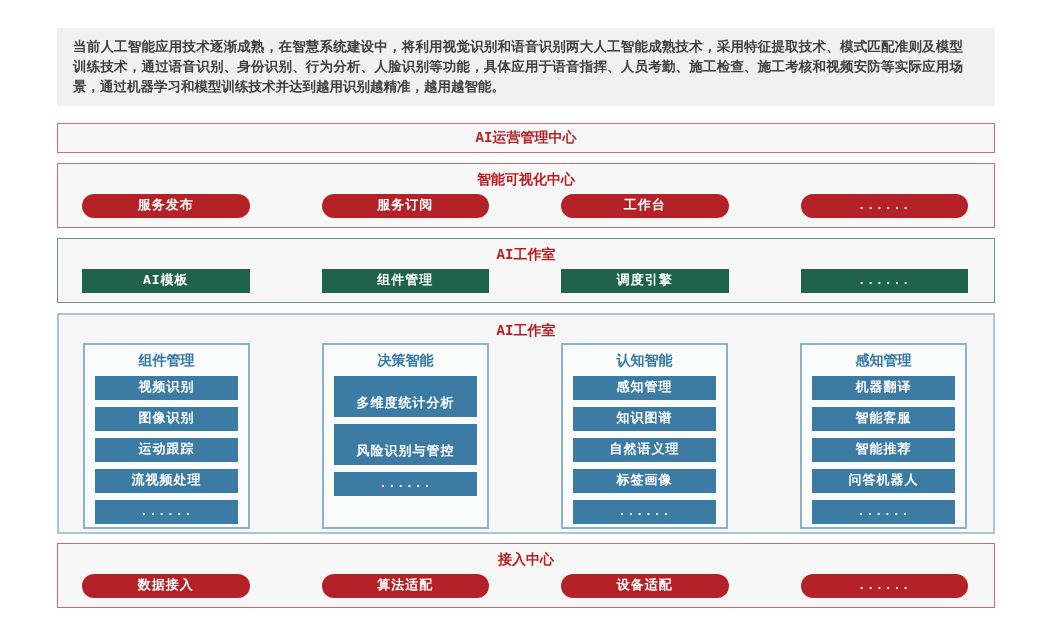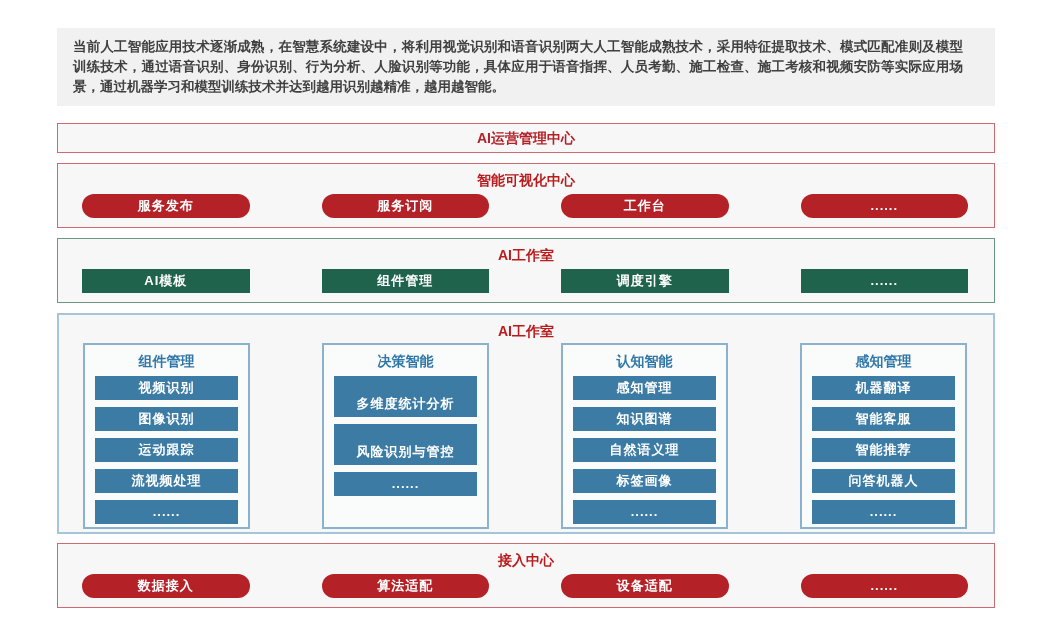--- a/index.html
+++ b/index.html
@@ -11,21 +11,21 @@
   .content{width:938px;margin-left:57px;}
 
   
   .intro{
     margin-top:28px;background:#f1f1f2;color:#404040;
     font-size:13.5px;line-height:20px;font-weight:700;
     padding:9px 32px 9px 16px;text-align:justify;
   }
 
   
-  .layer{background:#f7f7f8;box-sizing:border-box;}
+  .layer{background:#f7f7f8;box-sizing:border-box;font-family:Liberation Mono, monospace;}
   .layer.red{border:1.5px solid #cb6a70;}
   .layer.green{border:1.5px solid #68997f;}
   .layer.blue{border:2px solid #a6c5d9;}
 
   .layer-title{
     text-align:center;font-size:14px;font-weight:700;color:#b91c1c;
     padding-top:7px;line-height:18px;
   }
   .layer-title.red-text{color:#b42127;}
 

